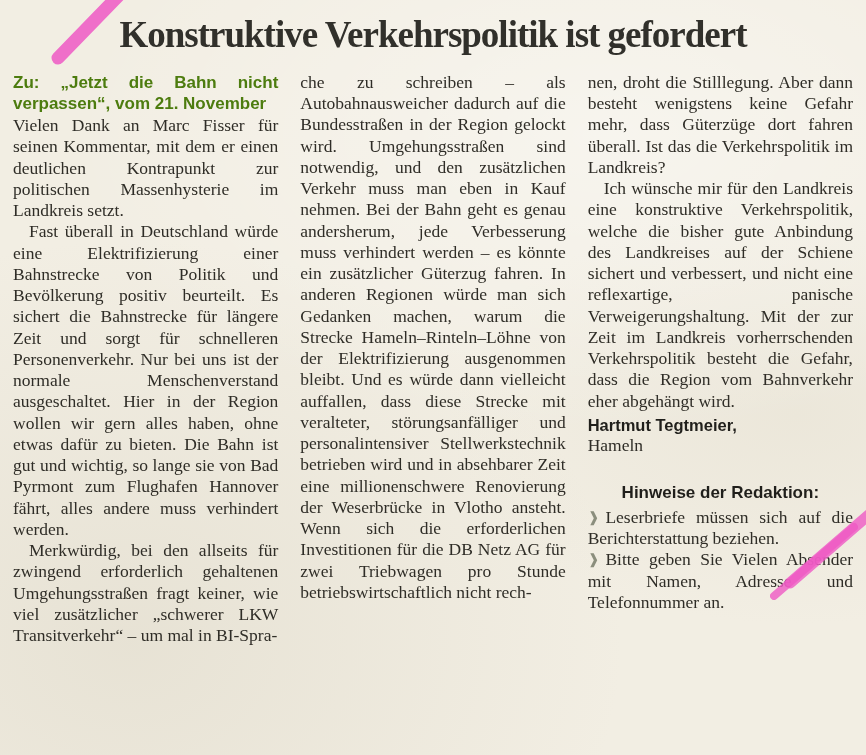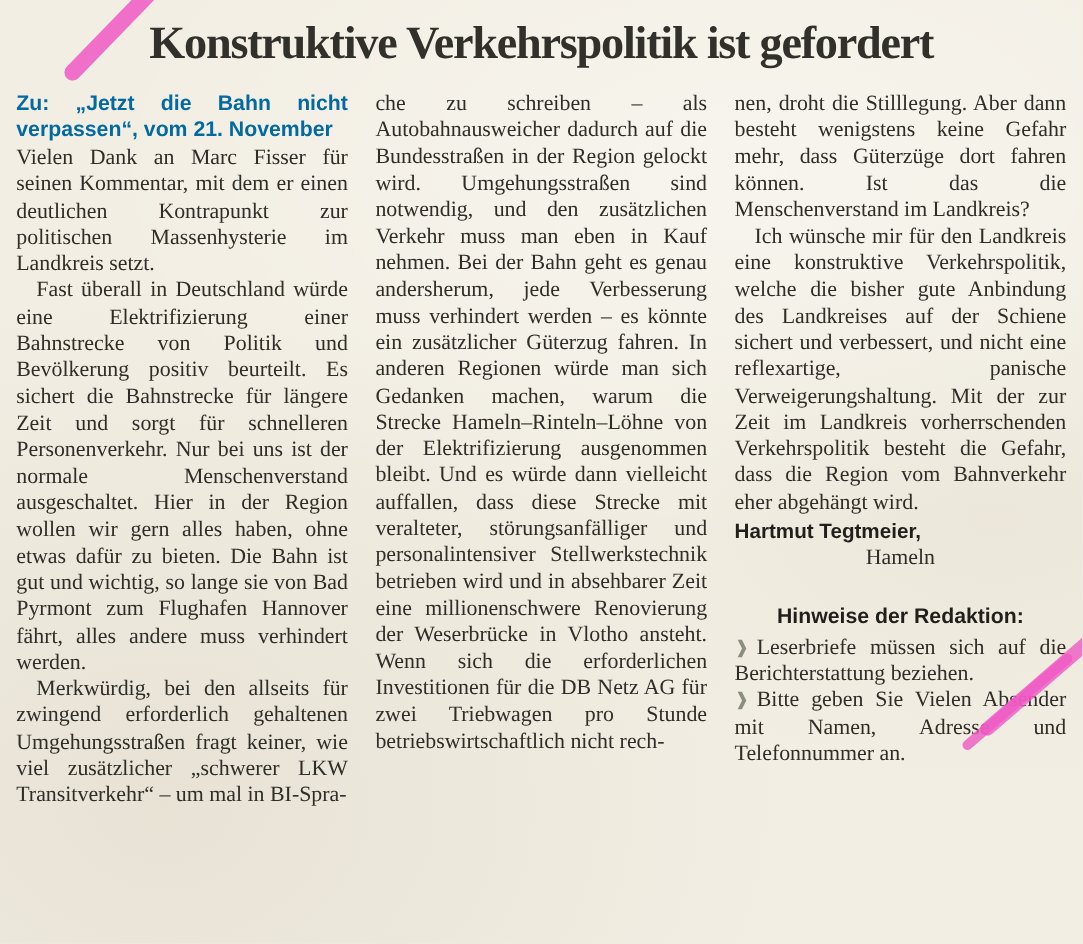--- a/index.html
+++ b/index.html
@@ -23,28 +23,28 @@
   }
   .columns{
     display:grid;grid-template-columns:1fr 1fr 1fr;column-gap:22px;
     padding:0 13px;box-sizing:border-box;width:866px;
     font-size:17.5px;line-height:1.215;text-align:justify;
     hyphens:auto;-webkit-hyphens:auto;
   }
   .columns p{margin:0;}
   .lead{
     font-family:"Liberation Sans",sans-serif;font-weight:bold;
-    font-size:17px;line-height:1.24;color:#0369a1;margin-bottom:1px !important;
+    font-size:17px;line-height:1.24;color:#4d7c0f;margin-bottom:1px !important;
   }
   .indent{text-indent:16px;}
   .sig-name{
     font-family:"Liberation Sans",sans-serif;font-weight:bold;
     font-size:16.5px;text-align:left;margin-top:3px !important;color:#201f1b;
   }
-  .sig-city{text-align:center;font-size:17.5px;}
+  .sig-city{text-align:left;font-size:17.5px;}
   .note{margin-top:27px;}
   .note-title{
     font-family:"Liberation Sans",sans-serif;font-weight:bold;
     font-size:17px;color:#201f1b;text-align:center;margin-bottom:3px !important;
   }
   .note-item{text-align:justify;}
   .chev{
     font-family:"DejaVu Sans",sans-serif;
     font-size:14px;margin-right:6px;position:relative;top:-1px;
   }
@@ -63,21 +63,21 @@
       <p class="body">Vielen Dank an Marc Fisser für seinen Kommentar, mit dem er einen deutlichen Kontrapunkt zur politischen Massenhysterie im Landkreis setzt.</p>
       <p class="body indent">Fast überall in Deutschland würde eine Elektrifizierung einer Bahnstrecke von Politik und Bevölkerung positiv beurteilt. Es sichert die Bahnstrecke für längere Zeit und sorgt für schnelleren Personenverkehr. Nur bei uns ist der normale Menschenverstand ausgeschaltet. Hier in der Region wollen wir gern alles haben, ohne etwas dafür zu bieten. Die Bahn ist gut und wichtig, so lange sie von Bad Pyrmont zum Flughafen Hannover fährt, alles andere muss verhindert werden.</p>
       <p class="body indent">Merkwürdig, bei den allseits für zwingend erforderlich gehaltenen Umgehungsstraßen fragt keiner, wie viel zusätzlicher „schwerer LKW Transitverkehr“ – um mal in BI-Spra-</p>
     </div>
 
     <div class="col">
       <p class="body">che zu schreiben – als Autobahnausweicher dadurch auf die Bundesstraßen in der Region gelockt wird. Umgehungsstraßen sind notwendig, und den zusätzlichen Verkehr muss man eben in Kauf nehmen. Bei der Bahn geht es genau andersherum, jede Verbesserung muss verhindert werden – es könnte ein zusätzlicher Güterzug fahren. In anderen Regionen würde man sich Gedanken machen, warum die Strecke Hameln–Rinteln–Löhne von der Elektrifizierung ausgenommen bleibt. Und es würde dann vielleicht auffallen, dass diese Strecke mit veralteter, störungsanfälliger und personalintensiver Stellwerkstechnik betrieben wird und in absehbarer Zeit eine millionenschwere Renovierung der Weserbrücke in Vlotho ansteht. Wenn sich die erforderlichen Investitionen für die DB Netz AG für zwei Triebwagen pro Stunde betriebswirtschaftlich nicht rech-</p>
     </div>
 
     <div class="col">
-      <p class="body">nen, droht die Stilllegung. Aber dann besteht wenigstens keine Gefahr mehr, dass Güterzüge dort fahren können. Ist das die Menschenverstand im Landkreis?</p>
+      <p class="body">nen, droht die Stilllegung. Aber dann besteht wenigstens keine Gefahr mehr, dass Güterzüge dort fahren überall. Ist das die Verkehrspolitik im Landkreis?</p>
       <p class="body indent">Ich wünsche mir für den Landkreis eine konstruktive Verkehrspolitik, welche die bisher gute Anbindung des Landkreises auf der Schiene sichert und verbessert, und nicht eine reflexartige, panische Verweigerungshaltung. Mit der zur Zeit im Landkreis vorherrschenden Verkehrspolitik besteht die Gefahr, dass die Region vom Bahnverkehr eher abgehängt wird.</p>
       <p class="sig-name">Hartmut Tegtmeier,</p>
       <p class="sig-city">Hameln</p>
 
       <div class="note">
         <p class="note-title">Hinweise der Redaktion:</p>
         <p class="note-item"><span class="chev" style="color: rgb(139, 142, 125);">❱</span><span>Leserbriefe müssen sich auf die Berichterstattung beziehen.</span></p>
         <p class="note-item"><span class="chev" style="color: rgb(139, 142, 125);">❱</span><span>Bitte geben Sie Vielen Absender mit Namen, Adresse und Telefonnummer an.</span></p>
       </div>
     </div>

